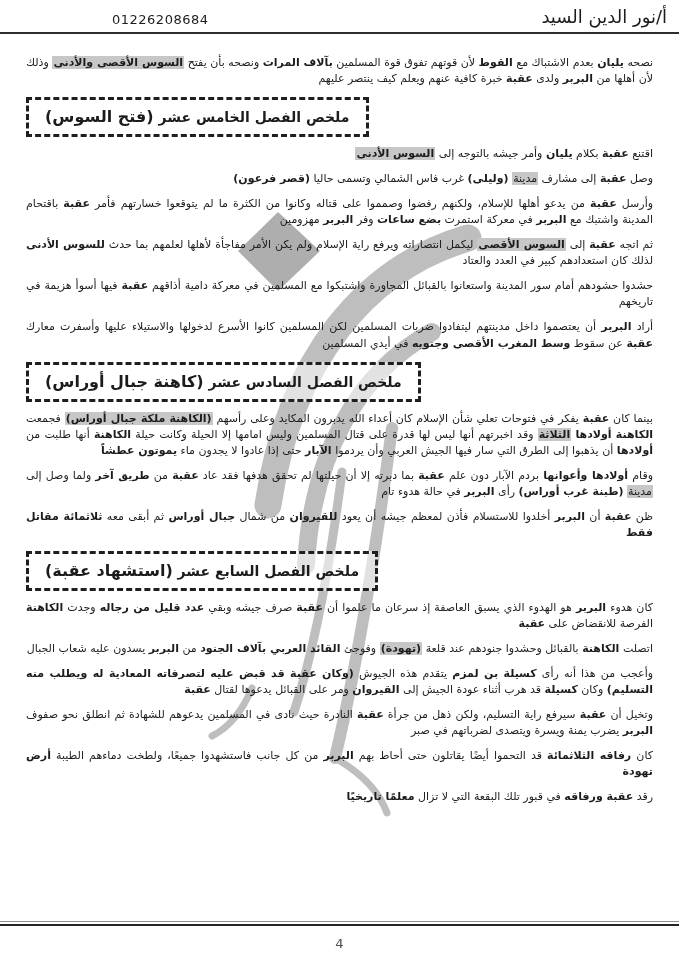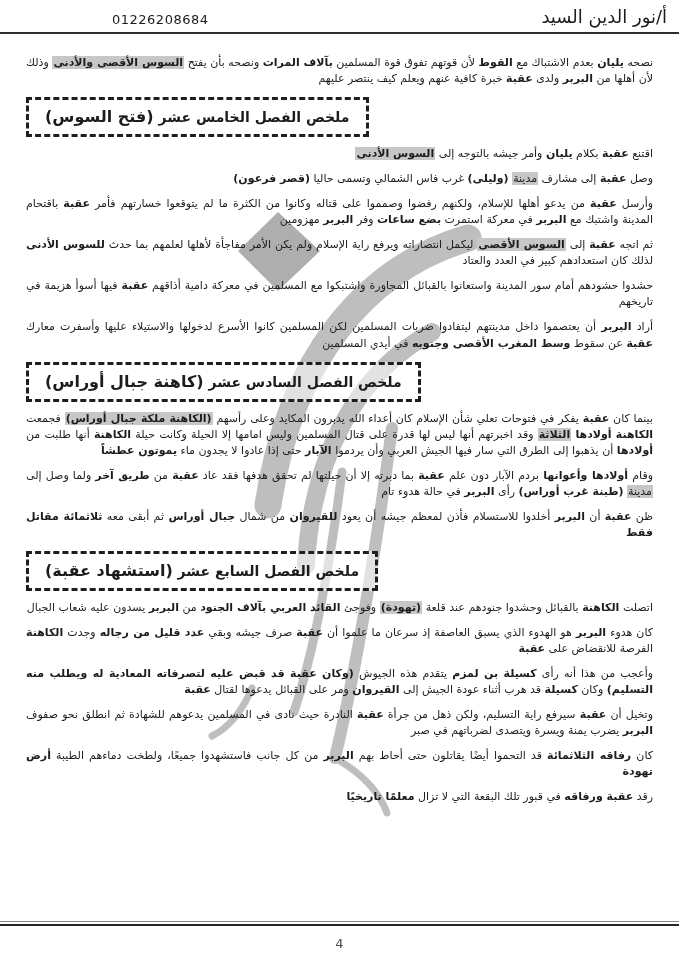--- a/index.html
+++ b/index.html
@@ -74,22 +74,22 @@
     <p class="para tight"><span>وصل </span><span class="bld">عقبة</span><span> إلى مشارف </span><span class="hl">مدينة</span><span> </span><span class="bld">(وليلى)</span><span> غرب فاس الشمالي وتسمى حاليا </span><span class="bld">(قصر فرعون)</span></p>
     <p class="para"><span>وأرسل </span><span class="bld">عقبة</span><span> من يدعو أهلها للإسلام، ولكنهم رفضوا وصمموا على قتاله وكانوا من الكثرة ما لم يتوقعوا خسارتهم فأمر </span><span class="bld">عقبة</span><span> باقتحام المدينة واشتبك مع </span><span class="bld">البربر</span><span> في معركة استمرت </span><span class="bld">بضع ساعات</span><span> وفر </span><span class="bld">البربر</span><span> مهزومين</span></p>
     <p class="para"><span>ثم اتجه </span><span class="bld">عقبة</span><span> إلى </span><span class="bld hl">السوس الأقصى</span><span> ليكمل انتصاراته ويرفع راية الإسلام ولم يكن الأمر مفاجأة لأهلها لعلمهم بما حدث </span><span class="bld">للسوس الأدنى</span><span> لذلك كان استعدادهم كبير في العدد والعتاد</span></p>
     <p class="para"><span>حشدوا حشودهم أمام سور المدينة واستعانوا بالقبائل المجاورة واشتبكوا مع المسلمين في معركة دامية أذاقهم </span><span class="bld">عقبة</span><span> فيها أسوأ هزيمة في تاريخهم</span></p>
     <p class="para"><span>أراد </span><span class="bld">البربر</span><span> أن يعتصموا داخل مدينتهم ليتفادوا ضربات المسلمين لكن المسلمين كانوا الأسرع لدخولها والاستيلاء عليها وأسفرت معارك </span><span class="bld">عقبة</span><span> عن سقوط </span><span class="bld">وسط المغرب الأقصى وجنوبه</span><span> في أيدي المسلمين</span></p>
     <div class="box-row"><div class="chapter-box"><span>ملخص الفصل السادس عشر </span><span class="box-title">(كاهنة جبال أوراس)</span></div></div>
     <p class="para"><span>بينما كان </span><span class="bld">عقبة</span><span> يفكر في فتوحات تعلي شأن الإسلام كان أعداء الله يدبرون المكايد وعلى رأسهم </span><span class="bld hl">(الكاهنة ملكة جبال أوراس)</span><span> فجمعت </span><span class="bld">الكاهنة</span><span> </span><span class="bld">أولادها</span><span> </span><span class="bld hl">الثلاثة</span><span> وقد اخبرتهم أنها ليس لها قدرة على قتال المسلمين وليس امامها إلا الحيلة وكانت حيلة </span><span class="bld">الكاهنة</span><span> أنها طلبت من </span><span class="bld">أولادها</span><span> أن يذهبوا إلى الطرق التي سار فيها الجيش العربي وأن يردموا </span><span class="bld">الآبار</span><span> حتى إذا عادوا لا يجدون ماء </span><span class="bld">يموتون عطشاً</span></p>
     <p class="para"><span>وقام </span><span class="bld">أولادها وأعوانها</span><span> بردم الآبار دون علم </span><span class="bld">عقبة</span><span> بما دبرته إلا أن حيلتها لم تحقق هدفها فقد عاد </span><span class="bld">عقبة</span><span> من </span><span class="bld">طريق آخر</span><span> ولما وصل إلى </span><span class="hl">مدينة</span><span> </span><span class="bld">(طبنة غرب أوراس)</span><span> رأى </span><span class="bld">البربر</span><span> في حالة هدوء تام</span></p>
     <p class="para"><span>ظن </span><span class="bld">عقبة</span><span> أن </span><span class="bld">البربر</span><span> أخلدوا للاستسلام فأذن لمعظم جيشه أن يعود </span><span class="bld">للقيروان</span><span> من شمال </span><span class="bld">جبال أوراس</span><span> ثم أبقى معه </span><span class="bld">ثلاثمائة مقاتل فقط</span></p>
     <div class="box-row"><div class="chapter-box"><span>ملخص الفصل السابع عشر </span><span class="box-title">(استشهاد عقبة)</span></div></div>
+    <p class="para"><span>كان هدوء </span><span class="bld">البربر</span><span> هو الهدوء الذي يسبق العاصفة إذ سرعان ما علموا أن </span><span class="bld">عقبة</span><span> صرف جيشه وبقي </span><span class="bld">عدد قليل من رجاله</span><span> وجدت </span><span class="bld">الكاهنة</span><span> الفرصة للانقضاض على </span><span class="bld">عقبة</span></p>
     <p class="para"><span>اتصلت </span><span class="bld">الكاهنة</span><span> بالقبائل وحشدوا جنودهم عند قلعة </span><span class="bld hl">(تهودة)</span><span> وفوجئ </span><span class="bld">القائد العربي بآلاف الجنود</span><span> من </span><span class="bld">البربر</span><span> يسدون عليه شعاب الجبال</span></p>
-    <p class="para"><span>كان هدوء </span><span class="bld">البربر</span><span> هو الهدوء الذي يسبق العاصفة إذ سرعان ما علموا أن </span><span class="bld">عقبة</span><span> صرف جيشه وبقي </span><span class="bld">عدد قليل من رجاله</span><span> وجدت </span><span class="bld">الكاهنة</span><span> الفرصة للانقضاض على </span><span class="bld">عقبة</span></p>
     <p class="para"><span>وأعجب من هذا أنه رأى </span><span class="bld">كسيلة بن لمزم</span><span> يتقدم هذه الجيوش </span><span class="bld">(وكان عقبة قد قبض عليه لتصرفاته المعادية له ويطلب منه التسليم)</span><span> وكان </span><span class="bld">كسيلة</span><span> قد هرب أثناء عودة الجيش إلى </span><span class="bld">القيروان</span><span> ومر على القبائل يدعوها لقتال </span><span class="bld">عقبة</span></p>
     <p class="para"><span>وتخيل أن </span><span class="bld">عقبة</span><span> سيرفع راية التسليم، ولكن ذهل من جرأة </span><span class="bld">عقبة</span><span> النادرة حيث نادى في المسلمين يدعوهم للشهادة ثم انطلق نحو صفوف </span><span class="bld">البربر</span><span> يضرب يمنة ويسرة ويتصدى لضرباتهم في صبر</span></p>
     <p class="para"><span>كان </span><span class="bld">رفاقه الثلاثمائة</span><span> قد التحموا أيضًا يقاتلون حتى أحاط بهم </span><span class="bld">البربر</span><span> من كل جانب فاستشهدوا جميعًا، ولطخت دماءهم الطيبة </span><span class="bld">أرض تهودة</span></p>
     <p class="para tight"><span>رقد </span><span class="bld">عقبة ورفاقه</span><span> في قبور تلك البقعة التي لا تزال </span><span class="bld">معلمًا تاريخيًا</span></p>
   </main>
 
 <div class="footer-rule"></div>
 <div class="page-number">4</div>
 
 </body></html>

